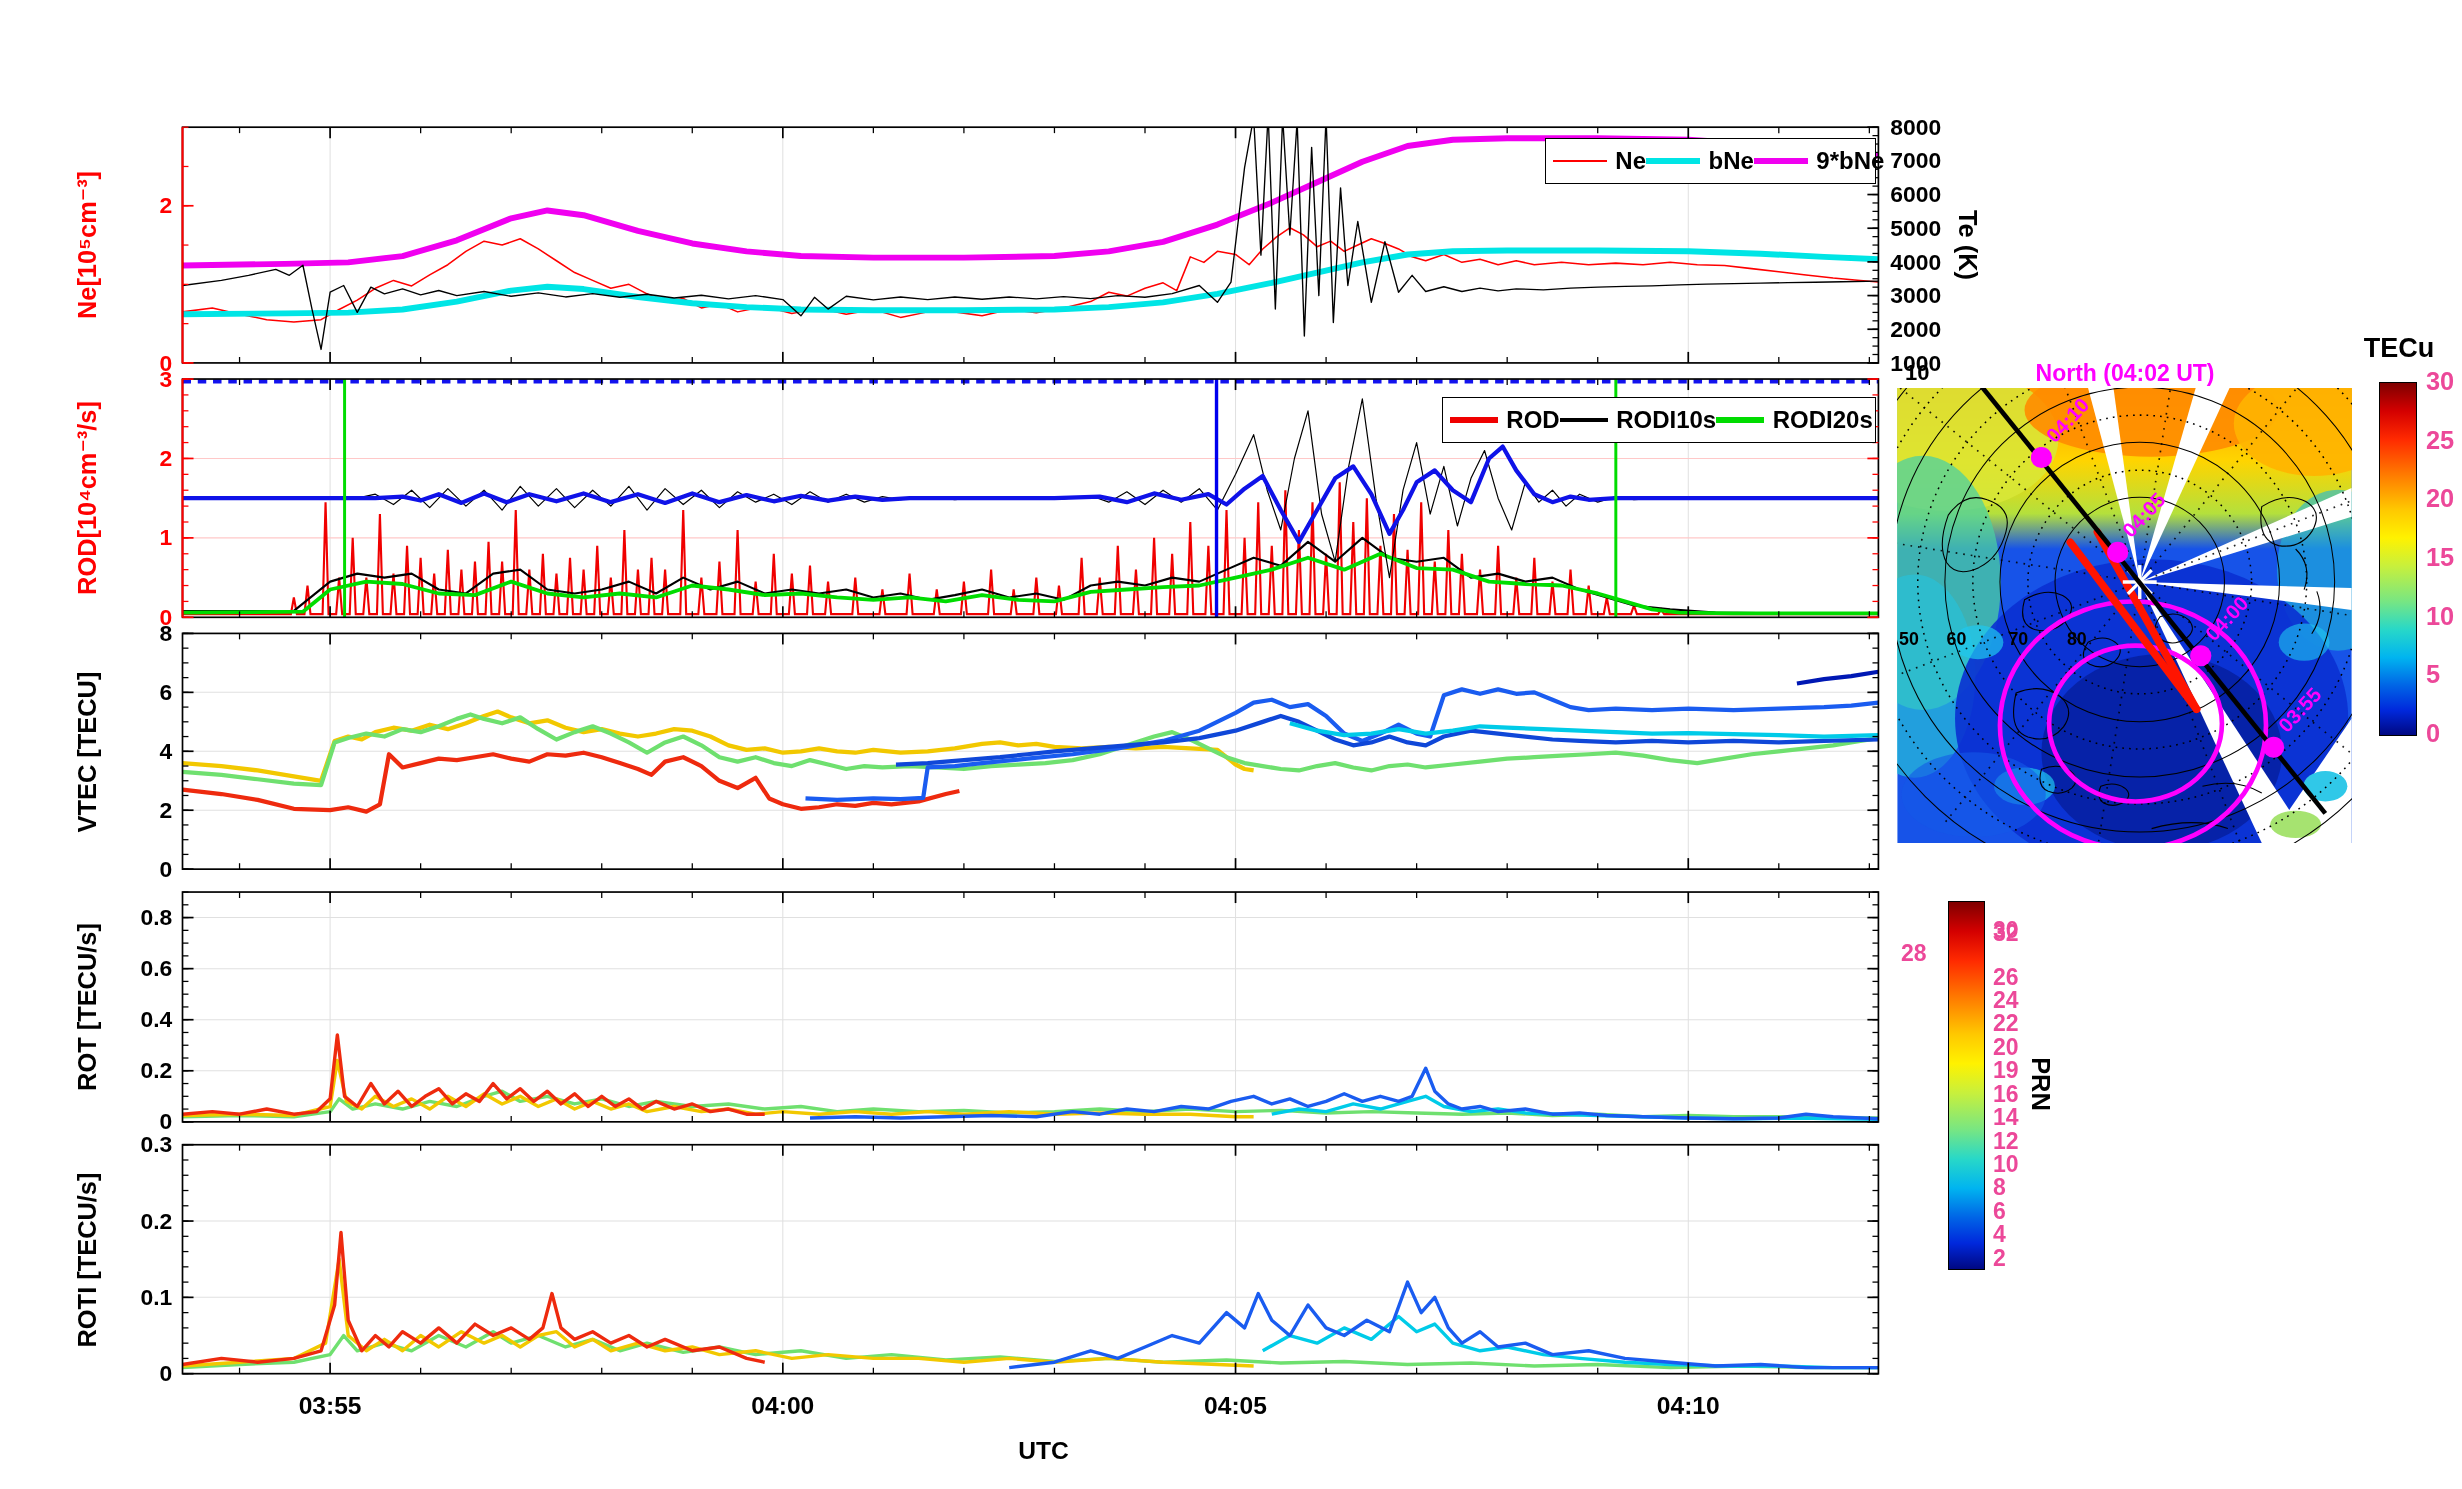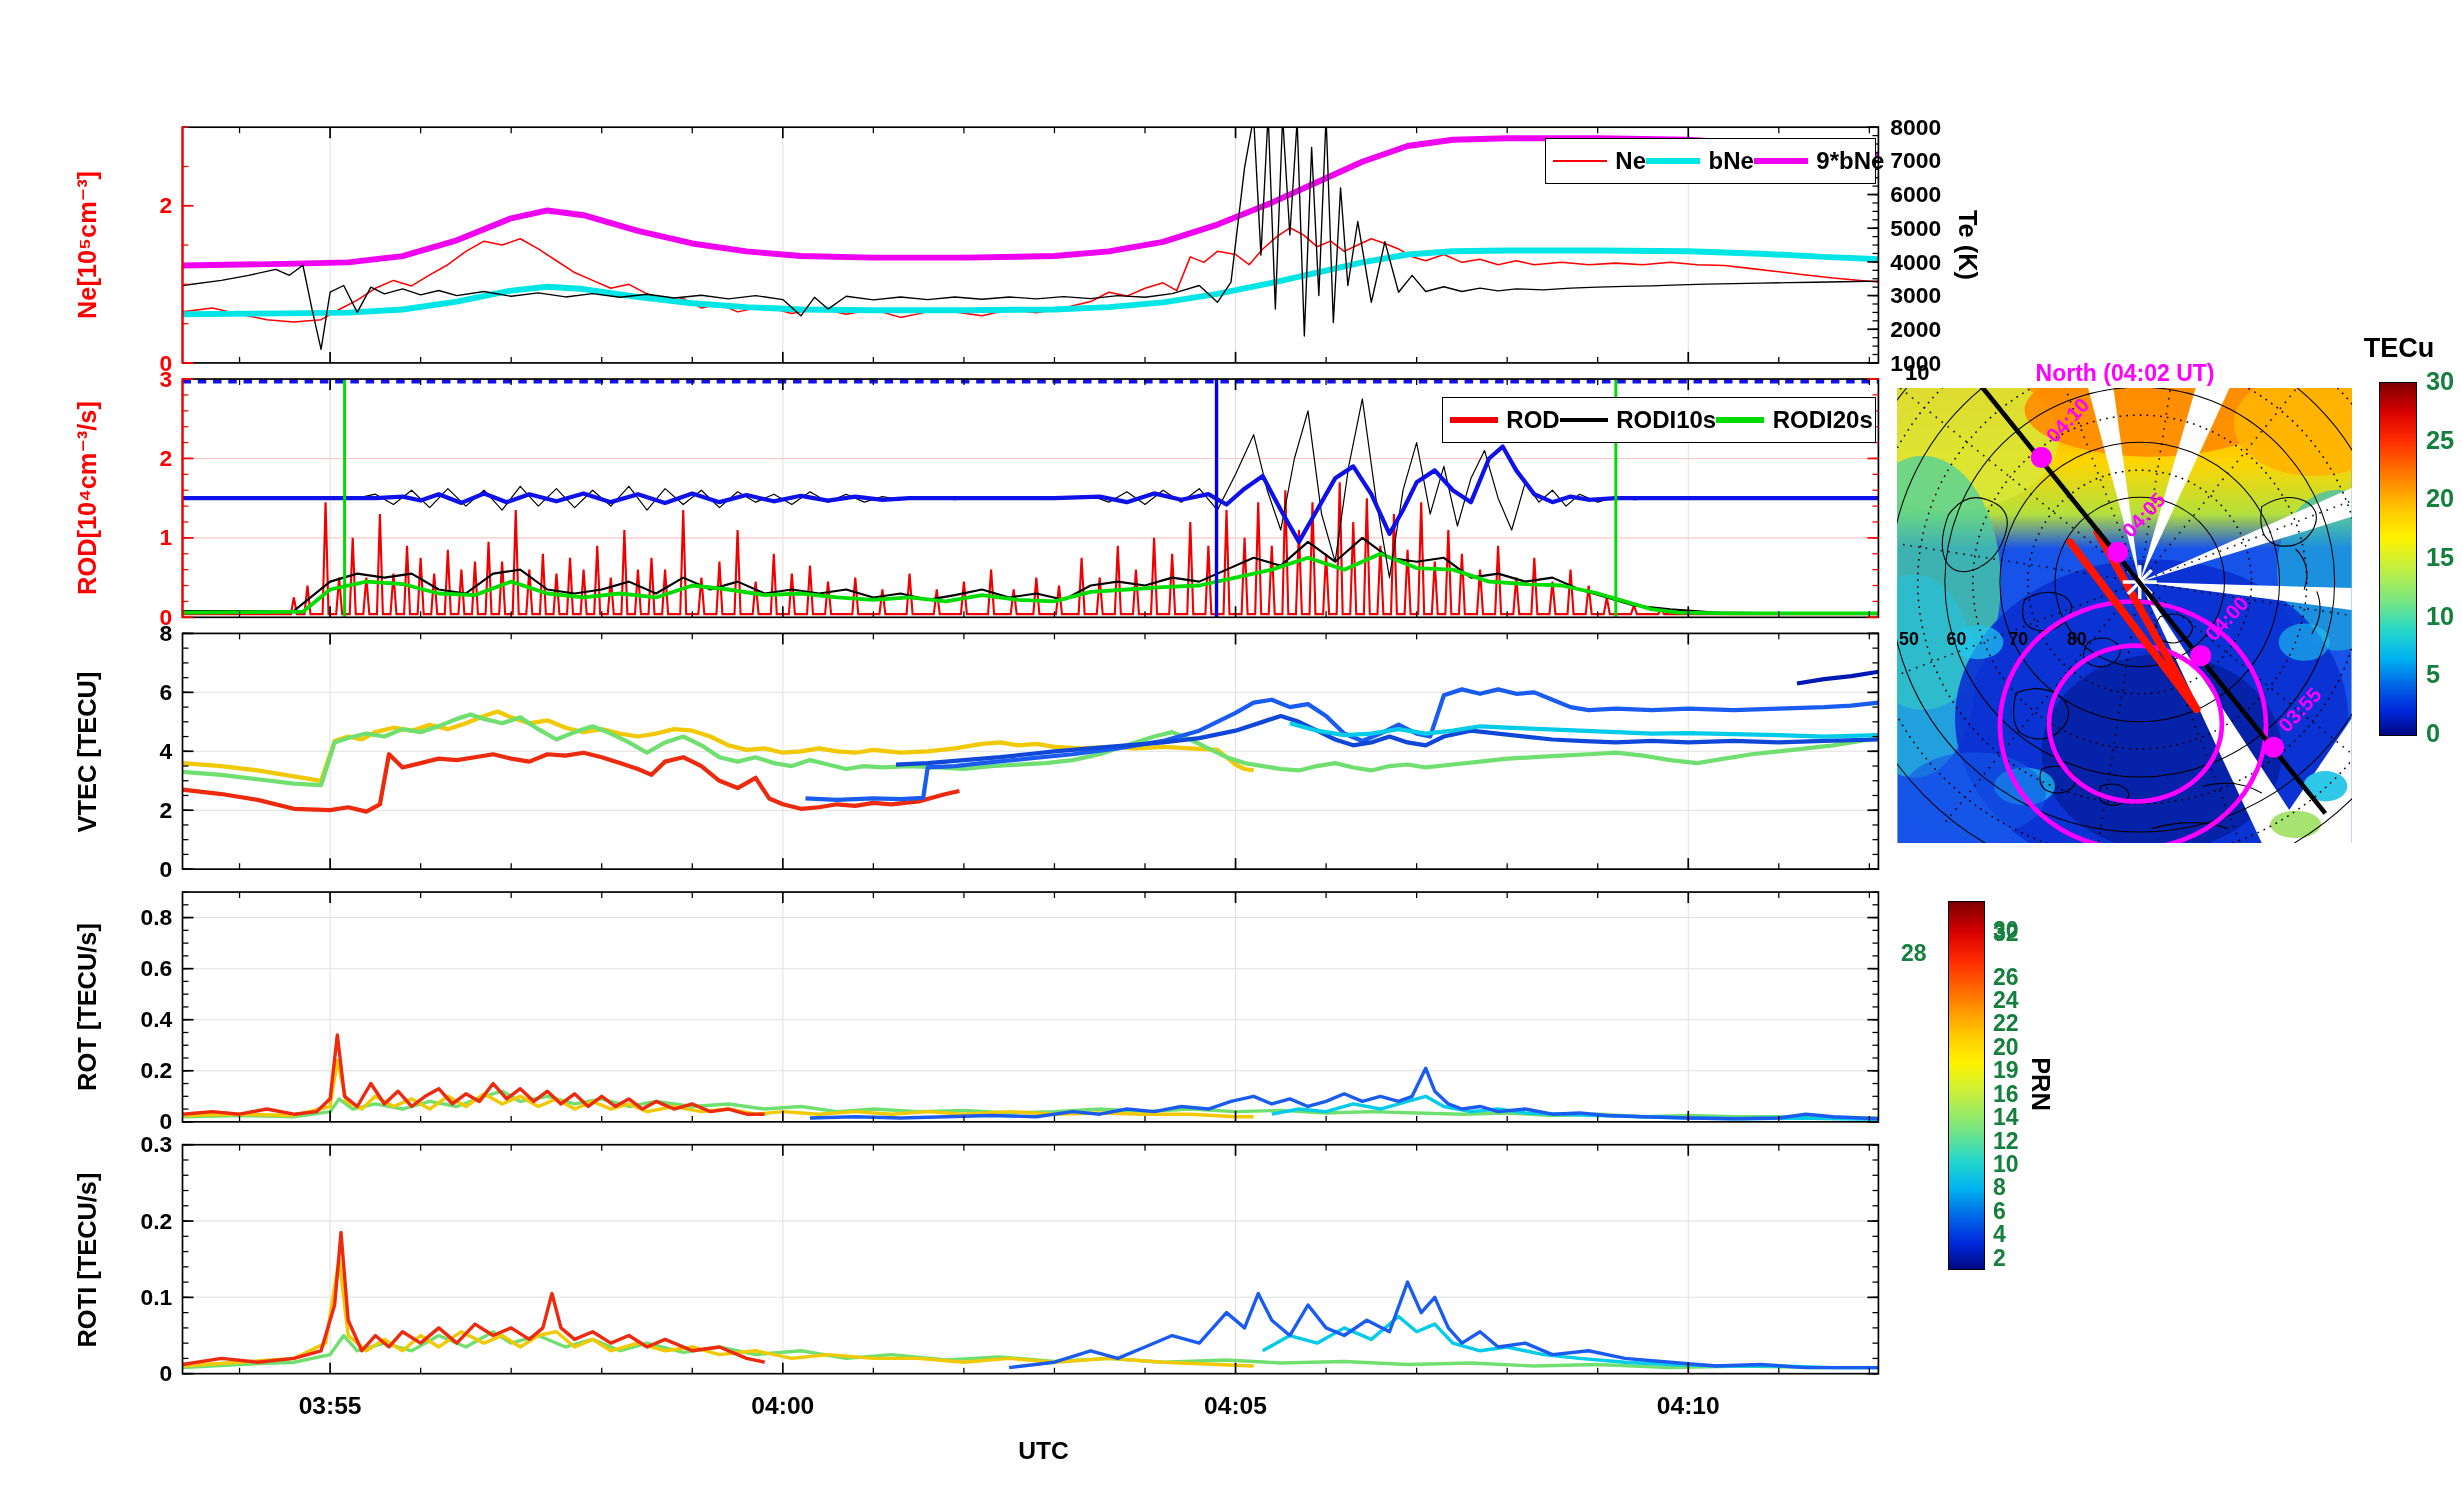--- a/index.html
+++ b/index.html
@@ -11,21 +11,21 @@
   .ylab{font-weight:bold;font-size:25.4px;text-align:center;white-space:nowrap;}
   .rot-ccw{transform:rotate(-90deg);}
   .rot-cw{transform:rotate(90deg);}
   .legend{position:absolute;background:#fff;border:1.7px solid #000;display:flex;align-items:center;justify-content:space-around;padding:0 6.8px;box-sizing:border-box;z-index:5;}
   .leg-item{display:flex;align-items:center;gap:8.5px;}
   .leg-line{display:inline-block;width:54px;}
   .leg-txt{font-weight:bold;font-size:24px;color:#000;white-space:nowrap;}
   .xlab{font-weight:bold;font-size:24.6px;color:#000;text-align:center;}
   .cb{position:absolute;border:0.8px solid #000;
       background:linear-gradient(to bottom,#7f0000 0%,#d40000 8%,#ff2a00 16%,#ff7a00 26%,#ffc800 36%,#fff200 44%,#c8f03c 52%,#78e682 62%,#28d8c8 70%,#00b4f0 78%,#0064e6 86%,#0028dc 93%,#000882 100%);}
-  .cb-lab{position:absolute;font-weight:bold;font-size:24px;color:#15803d;line-height:24px;text-align:right;}
+  .cb-lab{position:absolute;font-weight:bold;font-size:24px;color:#ec4899;line-height:24px;text-align:right;}
   .cb-title{font-weight:bold;font-size:27px;color:#000;text-align:center;}
   .map-title{font-weight:bold;font-size:23px;color:#ff00ff;text-align:center;white-space:nowrap;}
   .small-lab{font-weight:bold;font-size:22px;color:#000;}
   #map-wrap{position:absolute;overflow:hidden;}
 </style>
 </head>
 <body>
 
 <div id="page">
 

